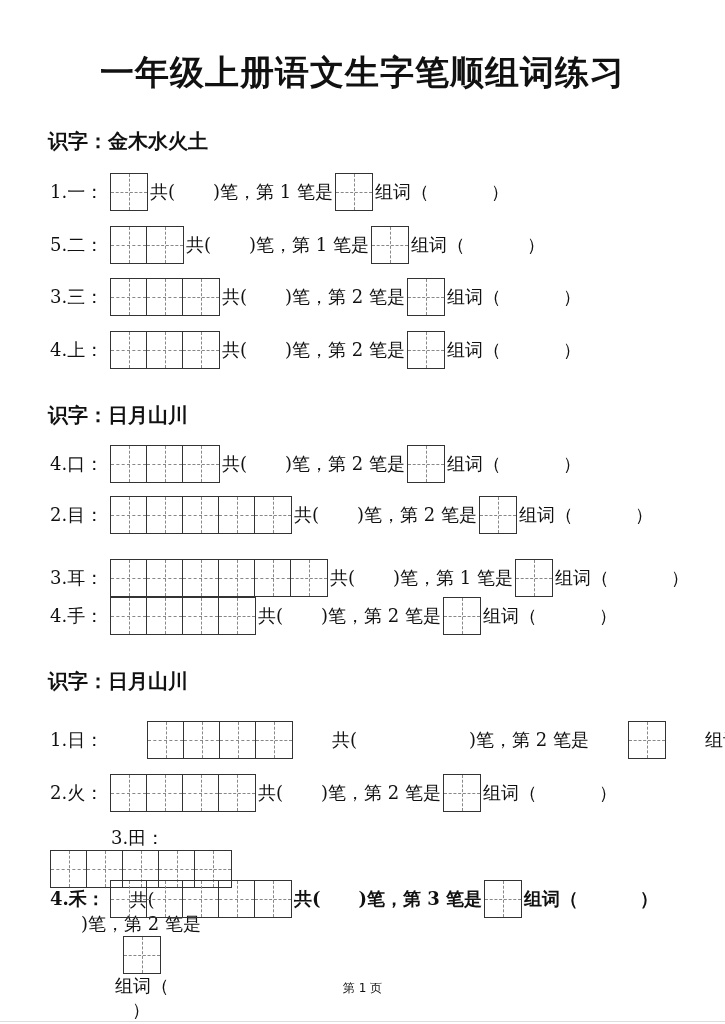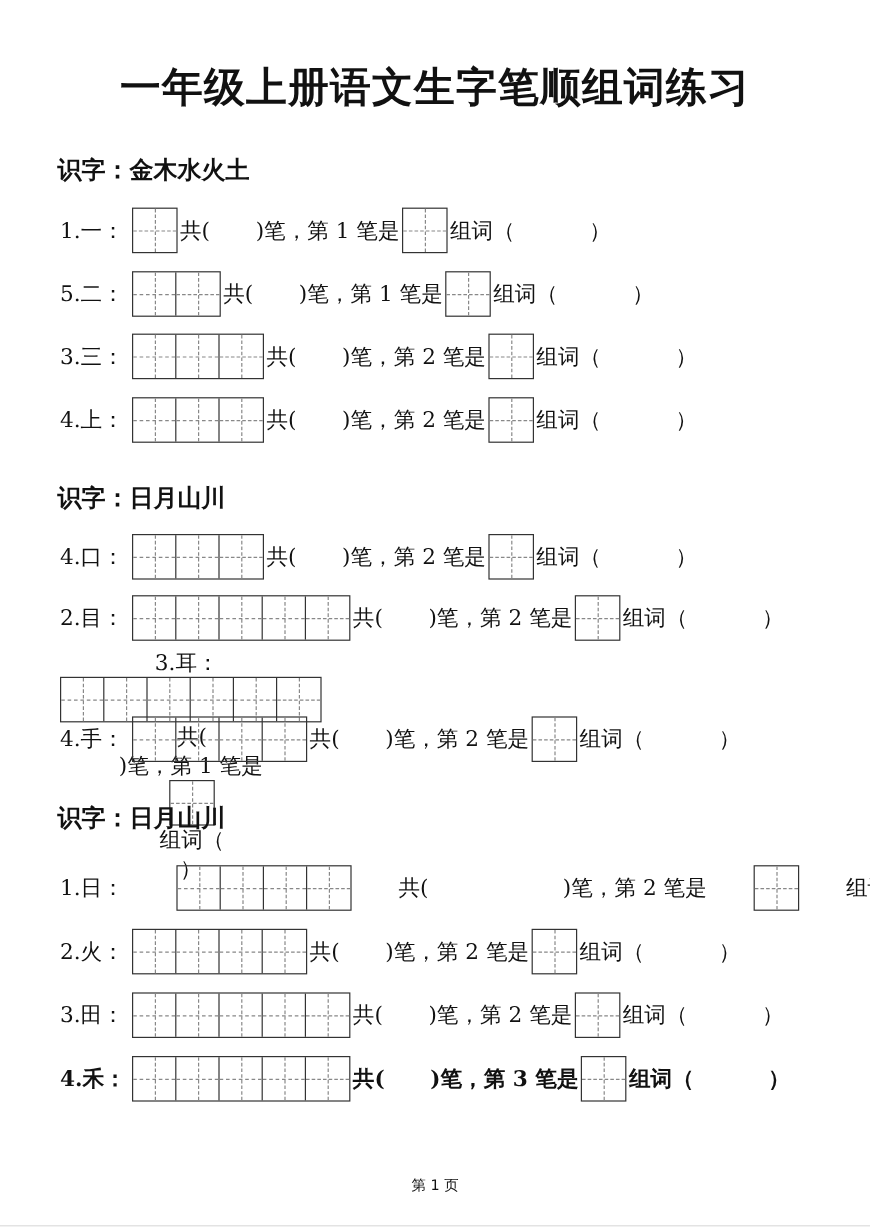--- a/index.html
+++ b/index.html
@@ -152,21 +152,21 @@
       <span class="text">共(</span>
       <span class="gap"></span>
       <span>)笔，第 2 笔是</span>
       <span class="grid" style="margin-left: 2px;">
         <span class="cell"></span>
       </span>
       <span class="text">组词（</span>
       <span class="gap2"></span>
       <span>）</span>
     </div>
-    <div class="row" style="top: 540px; flex-direction: column;">
+    <div class="row" style="top: 558px;">
       <span class="label">3.耳：</span>
       <span class="grid">
         <span class="cell"></span>
         <span class="cell"></span>
         <span class="cell"></span>
         <span class="cell"></span>
         <span class="cell"></span>
         <span class="cell"></span>
       </span>
       <span class="text">共(</span>
@@ -230,21 +230,21 @@
       <span class="text">共(</span>
       <span class="gap"></span>
       <span>)笔，第 2 笔是</span>
       <span class="grid" style="margin-left: 2px;">
         <span class="cell"></span>
       </span>
       <span class="text">组词（</span>
       <span class="gap2"></span>
       <span>）</span>
     </div>
-    <div class="row" style="top: 826px;">
+    <div class="row" style="top: 826px; flex-direction: column;">
       <span class="label">3.田：</span>
       <span class="grid">
         <span class="cell"></span>
         <span class="cell"></span>
         <span class="cell"></span>
         <span class="cell"></span>
         <span class="cell"></span>
       </span>
       <span class="text">共(</span>
       <span class="gap"></span>

